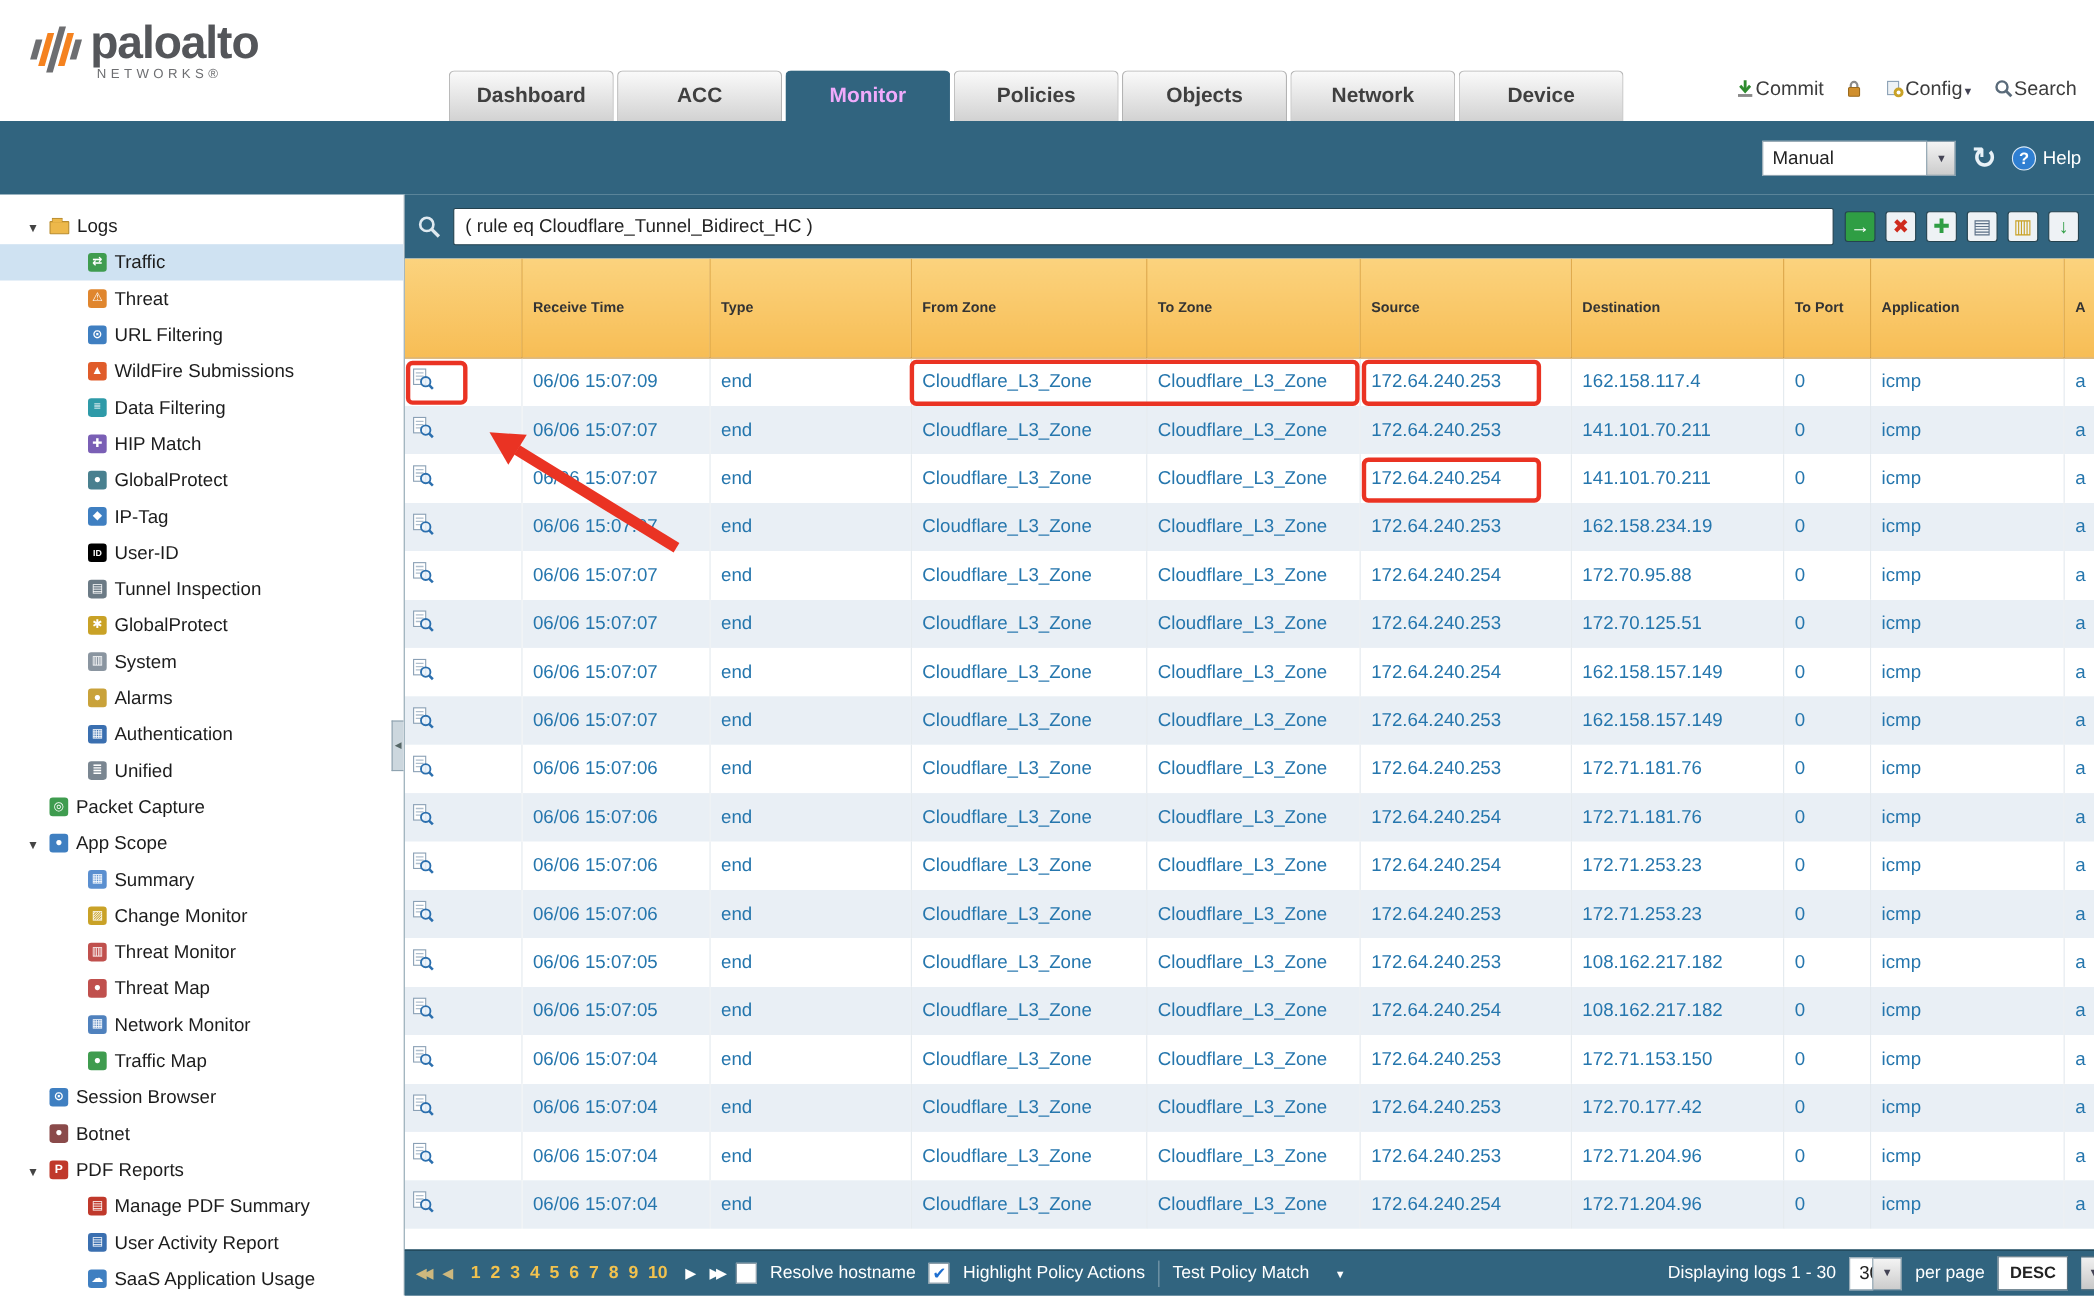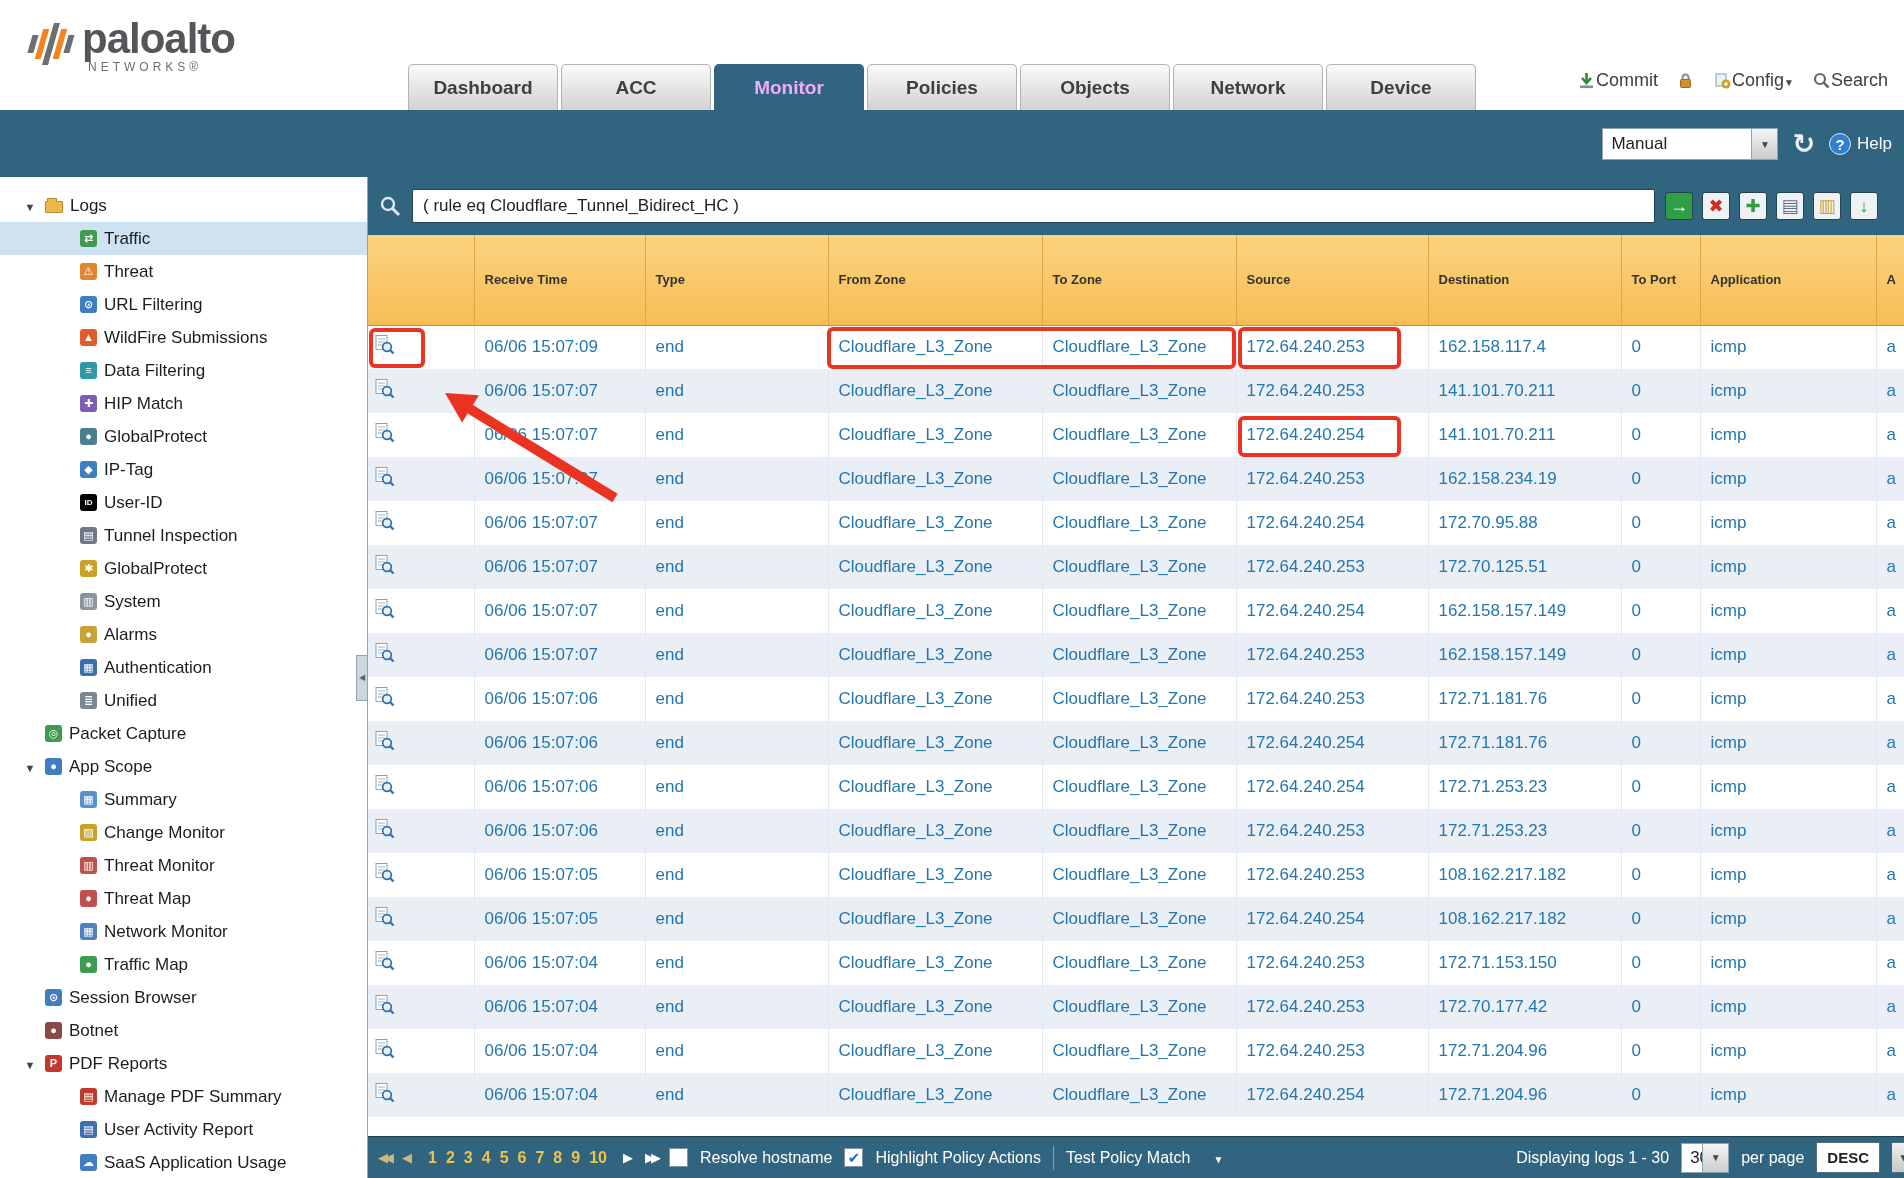--- a/index.html
+++ b/index.html
@@ -1,21 +1,21 @@
 <!DOCTYPE html>
 <html style="--teal: #31647f; --header-orange: #f7bd55; --header-orange-light: #fbd37e; --row-alt: #e9eff5; --link-blue: #2576ad; --annotation-red: #ea3323; --pagination-gold: #f2c24e; --tree-selected: #cfe2f2; --logo-orange: #f5821f; --tab-inactive-text: #3f3f3f;"><head>
 <meta charset="utf-8">
 <style>
   * { margin:0; padding:0; box-sizing:border-box; }
   html,body { width:1904px; height:1178px; background:#fff; font-family:"Liberation Sans","DejaVu Sans",sans-serif; }
   .page { position:relative; width:1904px; height:1178px; overflow:hidden; background:#fff; }
 
   
   .top { position:absolute; top:0; left:0; width:100%; height:110px; background:#fff; }
-  .logo { position:absolute; left:16px; top:16px; display:flex; align-items:flex-start; }
+  .logo { position:absolute; left:16px; top:16px; display:flex; align-items:center; }
   .logo-text { margin-left:4px; }
   .logo-word { font-size:42px; font-weight:bold; color:#54565a; letter-spacing:-1px; line-height:46px; }
   .logo-sub { font-size:12px; letter-spacing:4px; color:#6d6e71; padding-left:6px; margin-top:-2px; }
   .tabs { position:absolute; left:408px; top:64px; display:flex; gap:3px; }
   .tab { width:150px; height:46px; display:flex; align-items:center; justify-content:center;
          font-size:19px; font-weight:bold; color:var(--tab-inactive-text,#3f3f3f);
          background:linear-gradient(#fafafa,#d2d2d2); border:1px solid #b3b3b3; border-bottom:none;
          border-radius:5px 5px 0 0; cursor:pointer; }
   .tab.active { background:var(--teal,#31647f); color:#f0abfc; border-color:var(--teal,#31647f); }
   .top-actions { position:absolute; right:16px; top:70px; display:flex; align-items:center; gap:18px;
@@ -56,21 +56,21 @@
                 border:1px solid #b98c2e; border-radius:1px; margin-top:3px; }
   .icn-folder::before { content:""; position:absolute; top:-4px; left:1px; width:8px; height:3px;
                         background:#edb84a; border:1px solid #b98c2e; border-bottom:none; border-radius:1px 1px 0 0; }
   .collapse-handle { position:absolute; right:0; top:50%; margin-top:-23px; width:11px; height:46px;
                      background:#ccd7de; border:1px solid #8fa3b0; border-right:none; color:#566;
                      display:flex; align-items:center; justify-content:center; font-size:8px; cursor:pointer; }
   .collapse-handle::before { content:"◀"; }
 
   
   .main { position:absolute; left:368px; top:0; right:0; bottom:0; background:var(--teal,#31647f); }
-  .filterbar { position:absolute; top:0; left:0; right:16px; height:58px; display:flex; align-items:center;
+  .filterbar { position:absolute; top:0; left:0; right:4px; height:58px; display:flex; align-items:center;
                padding:0 10px; gap:10px; }
   .filter-input { flex:1; height:34px; border:1px solid #24424f; border-radius:2px; font-size:17px;
                   padding:0 10px; color:#222; background:#fff; font-family:inherit; }
   .filter-btns { display:flex; align-items:center; gap:9px; }
   .fbtn { width:28px; height:28px; display:inline-flex; align-items:center; justify-content:center;
           font-size:18px; font-weight:bold; border:1px solid #24424f; border-radius:3px; cursor:pointer; }
 
   .tablewrap { position:absolute; top:58px; left:0; right:0; bottom:42px; background:#fff; overflow:hidden; }
   table.logtable { border-collapse:collapse; table-layout:fixed; width:1536px; }
   .logtable thead th { height:90px; background:linear-gradient(var(--header-orange-light,#fbd37e),var(--header-orange,#f7bd55));

